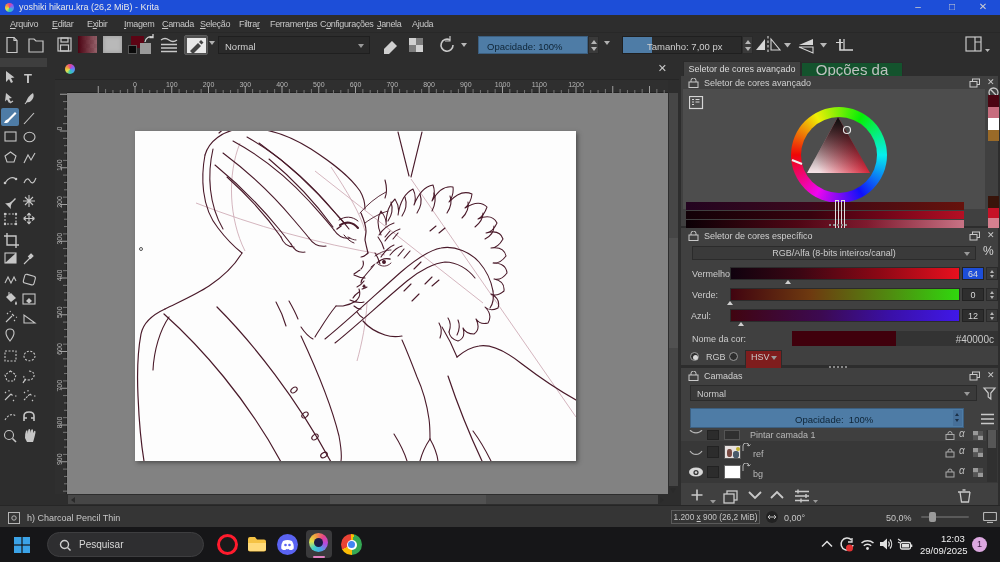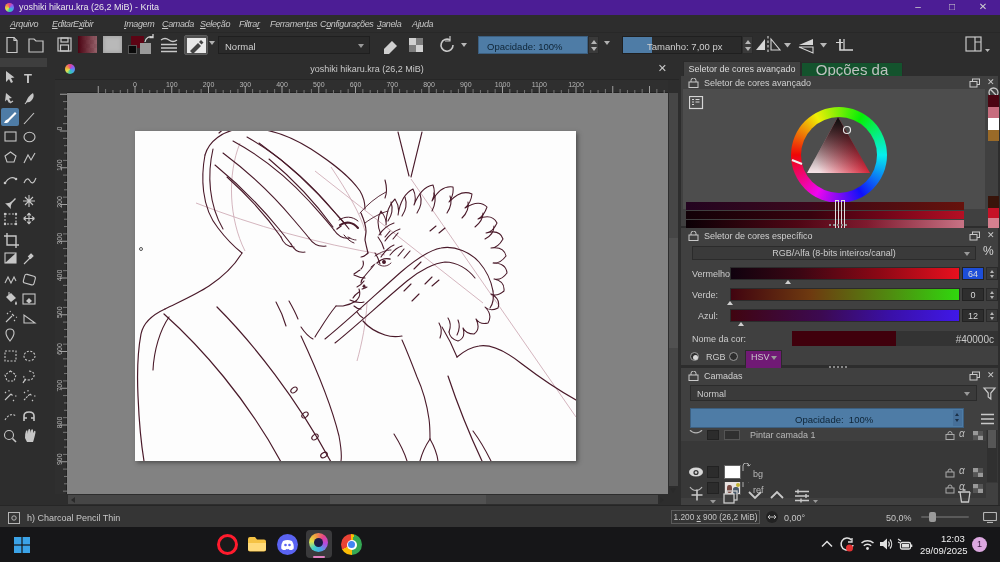--- a/index.html
+++ b/index.html
@@ -2,27 +2,27 @@
 <html><head>
 <meta charset="utf-8">
 <style>
 * { margin:0; padding:0; box-sizing:border-box; }
 html,body { width:1000px; height:562px; overflow:hidden; background:#2d2d2d;
   font-family:"Liberation Sans", sans-serif; }
 .abs { position:absolute; }
 #stage { position:relative; width:1000px; height:562px; }
 
 
-#titlebar { position:absolute; left:0; top:0; width:1000px; height:15px; background:#4c1d95; color:#e8e8e8; font-size:9px; }
+#titlebar { position:absolute; left:0; top:0; width:1000px; height:15px; background:#1d4ed8; color:#e8e8e8; font-size:9px; }
 #titlebar .ttext { position:absolute; left:19px; top:2px; }
 .winbtn { position:absolute; top:0; width:34px; height:15px; color:#cfcfcf; font-size:10px; text-align:center; line-height:14px; }
 
 
 #menubar { position:absolute; left:0; top:15px; width:1000px; height:18px; background:#2d2d2d; color:#c6c6c6; font-size:9px; letter-spacing:-0.35px; border-bottom:1px solid #282828; }
-#menubar span { position:absolute; top:4px;font-style:italic; }
+#menubar span { position:absolute; top:4px; }
 
 
 #toolbar { position:absolute; left:0; top:33px; width:1000px; height:24px; background:#2d2d2d; }
 
 
 #toolbox { position:absolute; left:0; top:57px; width:48px; height:448px; background:#2d2d2d; }
 
 #tabbar { position:absolute; left:55px; top:57px; width:624px; height:23px; background:#2d2d2d; border-bottom:1px solid #262626;}
 #tabbar .tabtitle { position:absolute; left:0; width:624px; text-align:center; top:7px; color:#c9c9c9; font-size:9px; }
 
@@ -54,21 +54,21 @@
   <div class="abs" style="left:5px;top:3px;width:9px;height:9px;border-radius:50%;background:conic-gradient(#e7438b,#8b5cf6,#4aa3e8,#35c9b0,#e3e34a,#f09a3e,#e7438b);"></div>
   <span class="ttext">yoshiki hikaru.kra (26,2 MiB)  - Krita</span>
   <div class="winbtn" style="left:901px;">–</div>
   <div class="winbtn" style="left:935px;">□</div>
   <div class="winbtn" style="left:966px;">✕</div>
 </div>
 
 <div id="menubar">
   <span style="left:10px"><u>A</u>rquivo</span>
   <span style="left:52px"><u>E</u>ditar</span>
-  <span style="left:73px">E<u>x</u>ibir</span>
+  <span style="left:87px">E<u>x</u>ibir</span>
   <span style="left:124px"><u>I</u>magem</span>
   <span style="left:162px"><u>C</u>amada</span>
   <span style="left:200px"><u>S</u>eleção</span>
   <span style="left:239px">Filtra<u>r</u></span>
   <span style="left:270px">Ferramen<u>t</u>as</span>
   <span style="left:320px">C<u>o</u>nfigurações</span>
   <span style="left:377px"><u>J</u>anela</span>
   <span style="left:412px">A<u>j</u>uda</span>
 </div>
 
@@ -245,21 +245,20 @@
     <path d="M24,364 v-5 q0,-4 5,-4 q5,0 5,4 v5 M24,361 h3 M31,361 h3" stroke-width="1.6"></path>
 
     <circle cx="9" cy="378" r="4.5"></circle>
     <path d="M12.5,381.5 l3.5,3.5" stroke-width="1.6"></path>
     <path d="M25,381 q0,-5 1,-7 q1,-1.5 1.5,0 l0.3,3 q0.2,-5 1.5,-5 q1.2,0 1.2,4 q0.5,-4 1.7,-3.8 q1.2,0.2 0.8,4 q1,-3 2,-2.5 q1,0.5 0,4.3 q-1.5,6 -2,7 h-6 q-1,-2 -2,-4 z" fill="#c6c6c6" stroke="none"></path>
   </svg>
 </div>
 
 <div id="tabbar">
   <div class="abs" style="left:10px;top:7px;width:10px;height:10px;border-radius:50%;background:conic-gradient(#e7438b,#8b5cf6,#4aa3e8,#35c9b0,#e3e34a,#f09a3e,#e7438b);"></div>
-  <div class="tabtitle">yoshiki hikaru.kra (26,2 MiB)</div>
   <div class="abs" style="right:12px;top:5px;color:#c9c9c9;font-size:11px;">✕</div>
 </div>
 <div id="rulercorner"></div>
 <div id="hruler">
   <svg class="abs" style="left:0;top:0" width="601" height="13" viewBox="0 0 601 13" id="hrulersvg">
         <line x1="31.25" y1="6" x2="31.25" y2="13" stroke="#9f9f9f" stroke-width="1"></line>
         <line x1="38.6" y1="9" x2="38.6" y2="13" stroke="#8a8a8a" stroke-width="0.8"></line>
         <line x1="45.95" y1="10" x2="45.95" y2="13" stroke="#8a8a8a" stroke-width="0.8"></line>
         <line x1="53.3" y1="10" x2="53.3" y2="13" stroke="#8a8a8a" stroke-width="0.8"></line>
         <line x1="60.65" y1="9" x2="60.65" y2="13" stroke="#8a8a8a" stroke-width="0.8"></line>
@@ -626,42 +625,42 @@
       <div class="abs" style="left:3px;top:7px;width:0;height:0;border-left:2.5px solid transparent;border-right:2.5px solid transparent;border-top:3.5px solid #b5b5b5;"></div>
     </div>
     <span class="abs" style="left:11px;top:62px;color:#cccccc;font-size:9px;">Verde:</span>
     <div class="abs" style="left:49px;top:60px;width:230px;height:13px;background:linear-gradient(90deg,#410410,#6e3a10 35%,#4f8c10 70%,#30d80e);border:1px solid #2b2b2b;"></div>
     <div class="abs" style="left:46px;top:73px;width:0;height:0;border-left:3px solid transparent;border-right:3px solid transparent;border-bottom:4px solid #cfcfcf;"></div>
     <div class="abs" style="left:281px;top:60px;width:22px;height:13px;background:#2e2e2e;border:1px solid #222;color:#d8d8d8;font-size:9px;text-align:center;line-height:12px;">0</div>
     <div class="abs" style="left:305px;top:60px;width:12px;height:13px;background:#3a3a3a;border:1px solid #2b2b2b;">
       <div class="abs" style="left:3px;top:2px;width:0;height:0;border-left:2.5px solid transparent;border-right:2.5px solid transparent;border-bottom:3.5px solid #b5b5b5;"></div>
       <div class="abs" style="left:3px;top:7px;width:0;height:0;border-left:2.5px solid transparent;border-right:2.5px solid transparent;border-top:3.5px solid #b5b5b5;"></div>
     </div>
-    <span class="abs" style="left:17px;top:83px;color:#cccccc;font-size:9px;">Azul:</span>
+    <span class="abs" style="left:10px;top:83px;color:#cccccc;font-size:9px;">Azul:</span>
     <div class="abs" style="left:49px;top:81px;width:230px;height:13px;background:linear-gradient(90deg,#400510,#3c0a52 40%,#3a10a8 70%,#4018e8);border:1px solid #2b2b2b;"></div>
     <div class="abs" style="left:57px;top:94px;width:0;height:0;border-left:3px solid transparent;border-right:3px solid transparent;border-bottom:4px solid #cfcfcf;"></div>
     <div class="abs" style="left:281px;top:81px;width:22px;height:13px;background:#2e2e2e;border:1px solid #222;color:#d8d8d8;font-size:9px;text-align:center;line-height:12px;">12</div>
     <div class="abs" style="left:305px;top:81px;width:12px;height:13px;background:#3a3a3a;border:1px solid #2b2b2b;">
       <div class="abs" style="left:3px;top:2px;width:0;height:0;border-left:2.5px solid transparent;border-right:2.5px solid transparent;border-bottom:3.5px solid #b5b5b5;"></div>
       <div class="abs" style="left:3px;top:7px;width:0;height:0;border-left:2.5px solid transparent;border-right:2.5px solid transparent;border-top:3.5px solid #b5b5b5;"></div>
     </div>
 
     <span class="abs" style="left:11px;top:106px;color:#cccccc;font-size:9px;">Nome da cor:</span>
     <div class="abs" style="left:111px;top:103px;width:206px;height:15px;background:#333333;">
       <div class="abs" style="left:0;top:0;width:104px;height:15px;background:#40000c;"></div>
       <span class="abs" style="right:4px;top:3px;color:#c9c9c9;font-size:10px;">#40000c</span>
     </div>
 
     <div class="abs" style="left:8px;top:295px;"></div>
     <div class="abs" style="left:9px;top:124px;width:9px;height:9px;border-radius:50%;border:1px solid #9a9a9a;background:#2e2e2e;">
       <div class="abs" style="left:2px;top:2px;width:5px;height:5px;border-radius:50%;background:#d8d8d8;"></div>
     </div>
     <span class="abs" style="left:25px;top:124px;color:#cccccc;font-size:9px;text-align:right;">RGB</span>
     <div class="abs" style="left:48px;top:124px;width:9px;height:9px;border-radius:50%;border:1px solid #9a9a9a;background:#2e2e2e;"></div>
-    <div class="abs" style="left:64px;top:122px;width:37px;height:19px;background:#701a75;border:1px solid #2b2b2b;color:#cccccc;font-size:9px;">
+    <div class="abs" style="left:64px;top:122px;width:37px;height:19px;background:#7f1d1d;border:1px solid #2b2b2b;color:#cccccc;font-size:9px;">
       <span class="abs" style="left:5px;top:1px;">HSV</span>
       <div class="abs" style="right:4px;top:5px;width:0;height:0;border-left:3px solid transparent;border-right:3px solid transparent;border-top:4px solid #9a9a9a;"></div>
     </div>
   </div>
   <div class="abs" style="left:150px;top:309px;width:20px;height:2px;background:repeating-linear-gradient(90deg,#888 0 2px,transparent 2px 4px);"></div>
 
   <div class="panel" style="top:311px;width:317px;height:137px;background:#404040;">
     <svg class="abs" style="left:7px;top:3px" width="12" height="10">
           <rect x="1" y="4" width="9" height="5.5" fill="none" stroke="#c9c9c9"></rect>
           <path d="M3,4 v-1.5 a2.5,2.5 0 0 1 5,0 v1.5" fill="none" stroke="#c9c9c9"></path>
@@ -707,21 +706,21 @@
           </svg>
       <span class="abs" style="left:278px;top:-2px;color:#bbb;font-size:10px;font-style:italic;">α</span>
       <svg class="abs" style="left:292px;top:1px" width="10" height="9">
             <rect x="0" y="0" width="5" height="4.5" fill="#999"></rect>
             <rect x="5" y="4.5" width="5" height="4.5" fill="#999"></rect>
             <rect x="5" y="0" width="5" height="4.5" fill="#555"></rect>
             <rect x="0" y="4.5" width="5" height="4.5" fill="#555"></rect>
           </svg>
     </div>
 
-    <div class="abs" style="left:0;top:75px;width:305px;height:19px;background:#383838;margin-top:36px;">
+    <div class="abs" style="left:0;top:75px;width:305px;height:19px;background:#383838;">
       <svg class="abs" style="left:7px;top:4px" width="16" height="11">
             <path d="M2,4 a7,7 0 0 0 12,0" fill="none" stroke="#b5b5b5" stroke-width="1.2"></path>
           </svg>
       <div class="abs" style="left:26px;top:3px;width:12px;height:12px;background:#2c2c2c;border:1px solid #222;"></div>
       <div class="abs" style="left:43px;top:2px;width:17px;height:14px;background:#e8e2e0;border:1px solid #555;overflow:hidden;">
         <div class="abs" style="left:2px;top:3px;width:5px;height:8px;background:#7a4a42;border-radius:40%;"></div>
         <div class="abs" style="left:8px;top:5px;width:6px;height:7px;background:#4a5a6a;border-radius:40%;"></div>
         <div class="abs" style="left:11px;top:1px;width:4px;height:4px;background:#c0b030;border-radius:50%;"></div>
       </div>
       <svg class="abs" style="left:61px;top:0px" width="10" height="9">
@@ -808,20 +807,27 @@
 
 <div id="taskbar">
 
   <svg class="abs" style="left:14px;top:10px" width="16" height="16">
         <rect x="0" y="0" width="7.4" height="7.4" fill="#3ba3e8"></rect>
         <rect x="8.6" y="0" width="7.4" height="7.4" fill="#3ba3e8"></rect>
         <rect x="0" y="8.6" width="7.4" height="7.4" fill="#3ba3e8"></rect>
         <rect x="8.6" y="8.6" width="7.4" height="7.4" fill="#3ba3e8"></rect>
       </svg>
 
+  <div class="abs" style="left:47px;top:5px;width:157px;height:25px;border-radius:13px;background:#2e2e30;border:1px solid #3e3e40;">
+    <svg class="abs" style="left:11px;top:6px" width="13" height="13">
+          <circle cx="5.5" cy="5.5" r="4" fill="none" stroke="#cfcfcf" stroke-width="1.4"></circle>
+          <path d="M8.5,8.5 l3,3" stroke="#cfcfcf" stroke-width="1.4"></path>
+        </svg>
+    <span class="abs" style="left:31px;top:6px;color:#d8d8d8;font-size:10px;">Pesquisar</span>
+  </div>
 
   <div class="abs" style="left:217px;top:7px;width:21px;height:21px;border-radius:50%;border:3.5px solid #ff1b2d;background:#1a1a1a;box-sizing:border-box;"></div>
 
   <svg class="abs" style="left:247px;top:9px" width="20" height="17">
         <path d="M1,3 q0,-2 2,-2 h5 l2,2.5 h7 q2,0 2,2 v8 q0,2 -2,2 h-14 q-2,0 -2,-2 z" fill="#f5c244"></path>
         <path d="M1,7 h18 v6 q0,2 -2,2 h-14 q-2,0 -2,-2 z" fill="#ffda7a"></path>
       </svg>
 
   <div class="abs" style="left:277px;top:7px;width:21px;height:21px;border-radius:50%;background:#5a63f2;">
     <svg class="abs" style="left:3px;top:5px" width="15" height="11">

